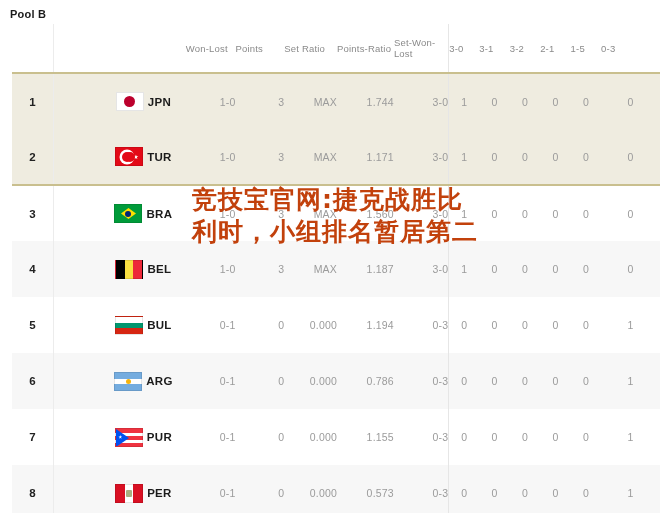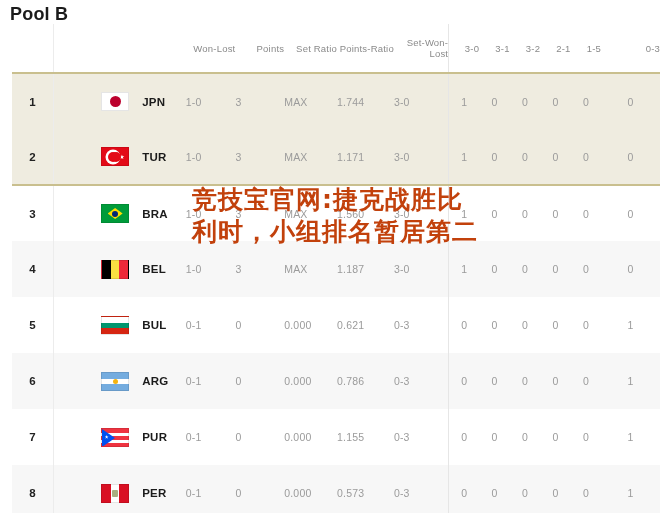--- a/index.html
+++ b/index.html
@@ -9,21 +9,21 @@
   body {
     width: 660px;
     height: 513px;
     background: #ffffff;
     font-family: "Liberation Sans", "DejaVu Sans", sans-serif;
     overflow: hidden;
     position: relative;
   }
 
   .pool-title {
-    font-size: 18px;
+    font-size: 11px;
     font-weight: bold;
     color: #1b1b1b;
     padding: 4px 3px 0 10px;
     letter-spacing: 0.2px;
     line-height: 20px;
   }
 
   .table-wrap {
     position: absolute;
     left: 12px;
@@ -45,21 +45,21 @@
   }
 
   
   thead tr {
     background: #ffffff;
   }
   thead th {
     font-size: 9.5px;
     font-weight: normal;
     color: #8a8a8a;
-    text-align: right;
+    text-align: left;
     vertical-align: middle;
     height: 48px;
     line-height: 11px;
     letter-spacing: 0.2px;
   }
   thead th.blank-rank,
   thead th.blank-team {
     border-bottom: 2px solid #c9bf8e;
   }
   thead th.statcol {
@@ -98,42 +98,43 @@
     border-right: 1px solid #ececec;
   }
 
   td.team {
     width: 130px;
     padding-left: 0;
   }
   .team-inner {
     display: flex;
     align-items: center;
-    gap: 13px;
+    gap: 4px;
     padding-left: 47px;
+    justify-content: center;
   }
   .flag {
     width: 28px;
     height: 19px;
     flex: 0 0 28px;
     position: relative;
     overflow: hidden;
     border: 1px solid rgba(0,0,0,0.10);
     box-sizing: border-box;
     background: #fff;
   }
   .team-code {
     font-size: 11.5px;
     font-weight: bold;
     color: #1b1b1b;
     letter-spacing: 0.3px;
   }
 
   td.stat {
-    text-align: left;
+    text-align: right;
     font-size: 10.5px;
     color: #9b9b9b;
     letter-spacing: 0.2px;
   }
   td.res {
     text-align: center;
     font-size: 10.5px;
     color: #9b9b9b;
   }
   td.first-result {
@@ -382,21 +383,21 @@
           <td class="rank">5</td>
           <td class="team">
             <div class="team-inner">
               <span class="flag f-bul"></span>
               <span class="team-code">BUL</span>
             </div>
           </td>
           <td class="stat">0-1</td>
           <td class="stat">0</td>
           <td class="stat">0.000</td>
-          <td class="stat">0.621</td>
+          <td class="stat">1.194</td>
           <td class="stat">0-3</td>
           <td class="res first-result">0</td>
           <td class="res">0</td>
           <td class="res">0</td>
           <td class="res">0</td>
           <td class="res">0</td>
           <td class="res">1</td>
         </tr>
         <tr class="alt">
           <td class="rank">6</td>

